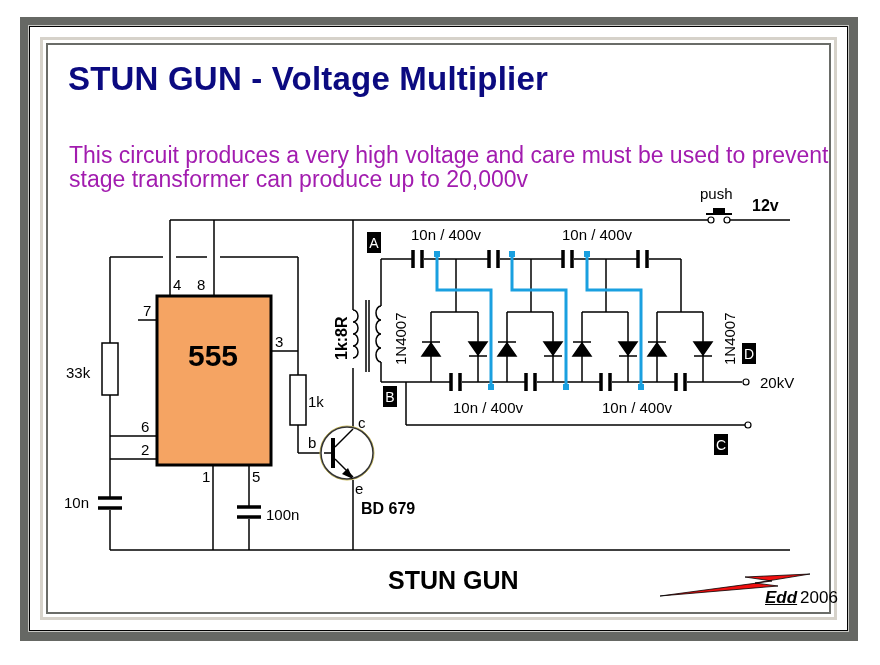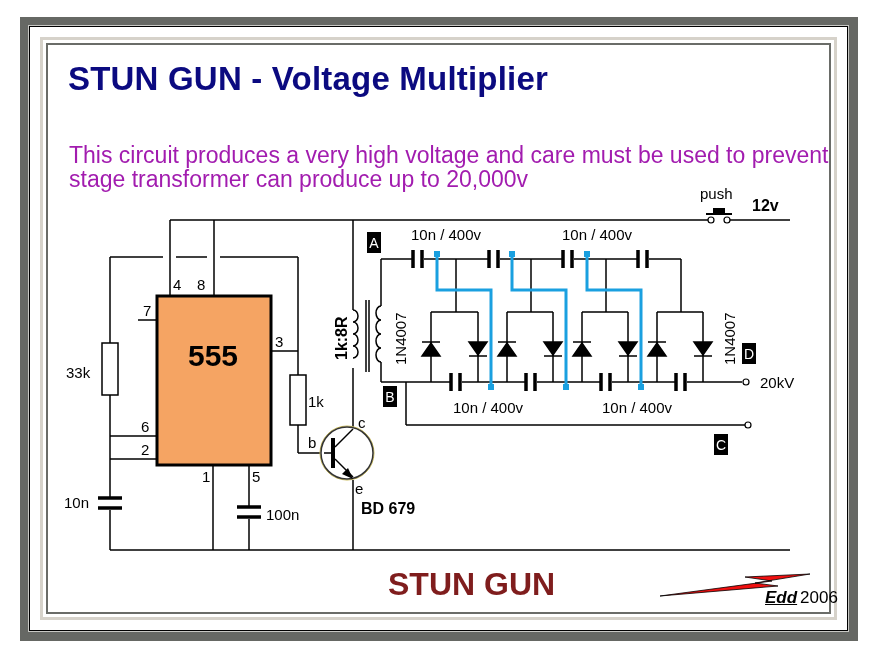--- a/index.html
+++ b/index.html
@@ -8,21 +8,21 @@
   .frame-line1 { position: absolute; left: 28px; top: 25px; width: 821px; height: 607px; border: 1px solid #c8c8c4; background: #000; box-sizing: border-box; }
   .frame-line2 { position: absolute; left: 30px; top: 27px; width: 817px; height: 603px; background: #ffffff; }
   .frame-line3 { position: absolute; left: 40px; top: 37px; width: 797px; height: 583px; border: 3px solid #d6d2ca; box-sizing: border-box; background: #fff; }
   .frame-line4 { position: absolute; left: 46px; top: 43px; width: 785px; height: 571px; border: 2px solid #6a6c68; box-sizing: border-box; background: #fff; }
   .title { position: absolute; left: 68px; top: 60px; font-size: 33px; font-weight: bold; color: #0b0a80; white-space: nowrap; letter-spacing: 0.2px; }
   .desc { position: absolute; left: 69px; top: 104px; width: 760px; font-size: 23px; line-height: 24px; color: #a21caf; margin-top: 39px; }
   .desc span { display: block; white-space: nowrap; }
   svg.schematic { position: absolute; left: 0; top: 0; }
   .lbl { font-family: "Liberation Sans", sans-serif; font-size: 15px; fill: #000; }
   .lbl-b { font-family: "Liberation Sans", sans-serif; font-size: 16px; font-weight: bold; fill: #000; }
-  .footer-title { position: absolute; left: 388px; top: 566px; font-size: 32px; font-weight: bold; color: #7f1d1d; white-space: nowrap; }
+  .footer-title { position: absolute; left: 388px; top: 566px; font-size: 25px; font-weight: bold; color: #000000; white-space: nowrap; }
   .signature { position: absolute; left: 752px; top: 588px; font-size: 17px; color: #000; white-space: nowrap; margin-left: 13px; }
   .signature .sig { font-style: italic; text-decoration: underline; font-weight: bold; margin-right: 3px; }
 </style>
 </head>
 <body>
 
 <div class="frame-outer"></div>
 <div class="frame-line1"></div>
 <div class="frame-line2"></div>
 <div class="frame-line3"></div>

